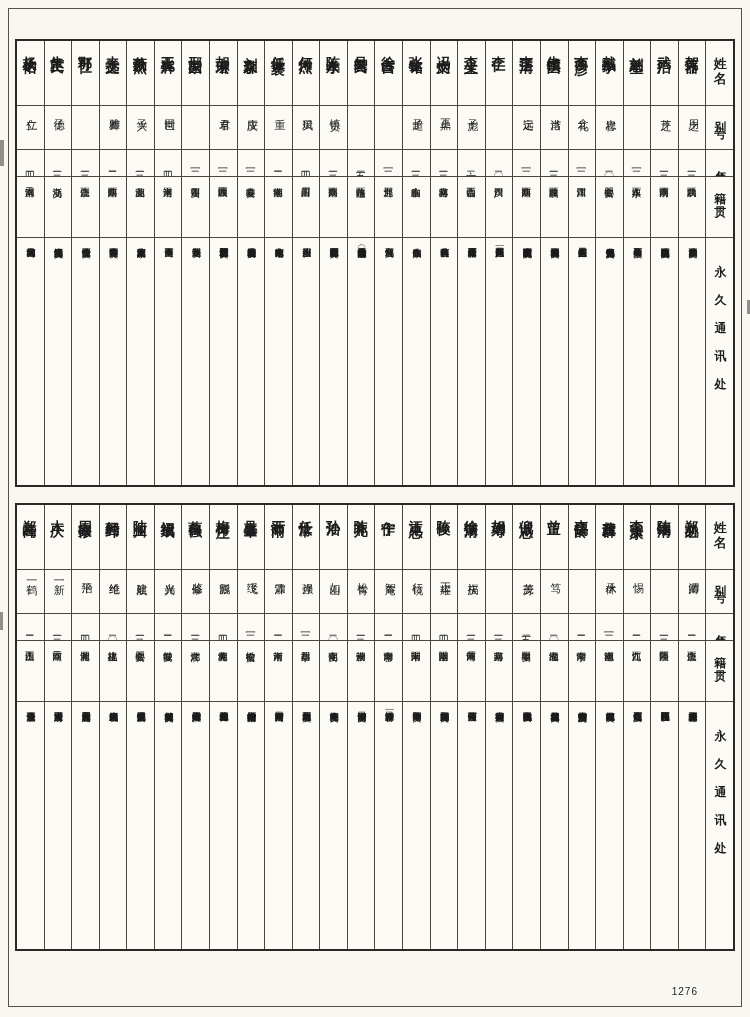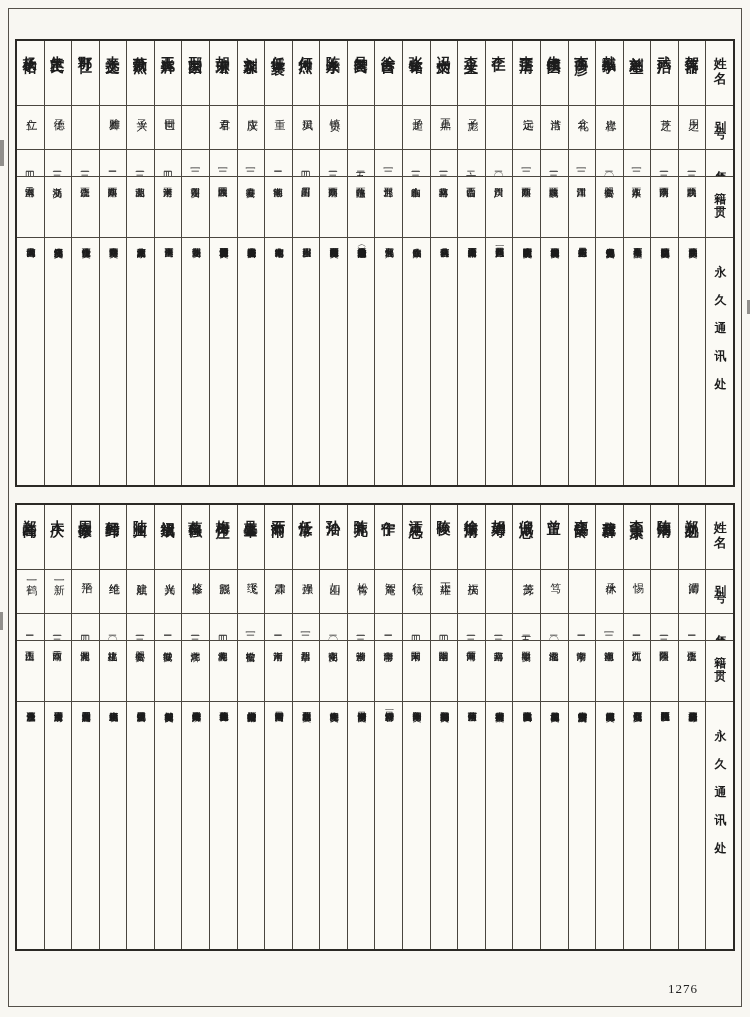--- a/index.html
+++ b/index.html
@@ -65,22 +65,22 @@
   .header-col .vtext { font-weight:bold; }
   .header-col .cell-name .vtext   { font-size:13px; letter-spacing:14px; margin-top:6px; }
   .header-col .cell-alias .vtext  { font-size:12px; letter-spacing:8px;  margin-top:5px; font-weight:bold; }
   .header-col .cell-age .vtext    { font-size:11px; letter-spacing:2px; }
   .header-col .cell-native .vtext { font-size:12px; letter-spacing:14px; margin-top:6px; height:auto; }
   .header-col .cell-addr .vtext   { font-size:12px; letter-spacing:28px; margin-top:14px; height:auto; }
 
   .page-number {
     position:absolute;
     right:52px; bottom:20px;
-    font-size:13px;
-    font-family:Liberation Serif, serif;
+    font-size:10px;
+    font-family:Liberation Sans, sans-serif;
     color:#222;
     letter-spacing:1px;
     margin-left:20px;
   }
   
   .smudge { position:absolute; background:#3c3a36; opacity:.55; }
   .smudge.s1 { left:0; top:140px; width:4px; height:26px; }
   .smudge.s2 { left:0; top:612px; width:3px; height:18px; }
   .smudge.s3 { right:0; top:300px; width:3px; height:14px; }
 </style>

